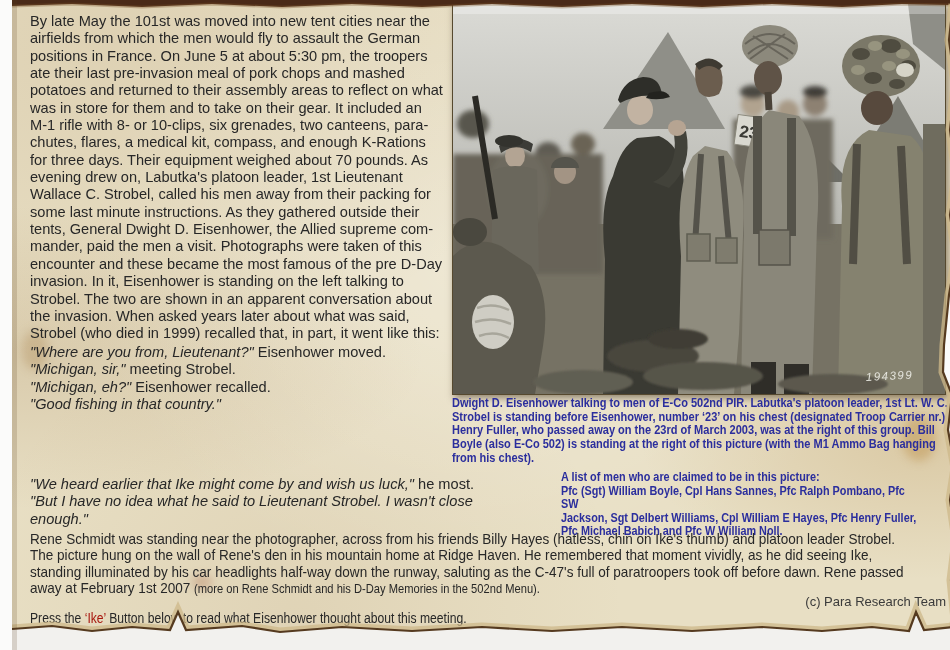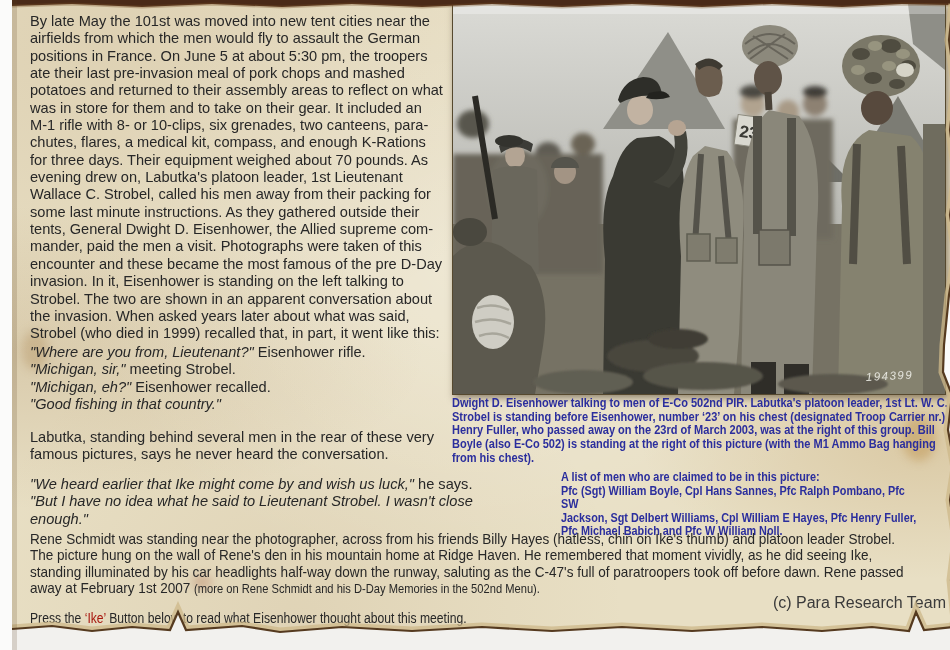--- a/index.html
+++ b/index.html
@@ -53,21 +53,21 @@
     font-weight:bold;font-size:12.4px;line-height:13.6px;color:#2b2e9d;
   }
 
   .bottom-para{position:absolute;left:18px;top:531px;}
   .bottom-para .inner{
     width:1012px;transform:scaleX(.915);transform-origin:0 0;
     font-size:14.8px;line-height:16.4px;color:#272727;
   }
   .bottom-para .note{font-size:12.2px;}
 
-  .copyright{position:absolute;right:16px;top:594px;font-size:16px;color:#3a3a3a;}
+  .copyright{position:absolute;right:16px;top:594px;font-size:13px;color:#3a3a3a;}
 
   .press-line{position:absolute;left:18px;top:609px;}
   .press-line .inner{
     display:inline-block;transform:scaleX(.8);transform-origin:0 0;
     font-size:15.2px;color:#272727;white-space:nowrap;
   }
   .press-line .ike{color:#a8170e;}
 
   .tear-overlay{position:absolute;left:0;top:0;pointer-events:none;}
 </style>
@@ -93,31 +93,29 @@
 some last minute instructions. As they gathered outside their
 tents, General Dwight D. Eisenhower, the Allied supreme com-
 mander, paid the men a visit. Photographs were taken of this
 encounter and these became the most famous of the pre D-Day
 invasion. In it, Eisenhower is standing on the left talking to
 Strobel. The two are shown in an apparent conversation about
 the invasion. When asked years later about what was said,
 Strobel (who died in 1999) recalled that, in part, it went like this:</div>
 
   <div class="dlg dlg1 txt">
-    <div><span class="q">"Where are you from, Lieutenant?"</span><span class="a"> Eisenhower rifle.</span></div>
+    <div><span class="q">"Where are you from, Lieutenant?"</span><span class="a"> Eisenhower moved.</span></div>
     <div><span class="q">"Michigan, sir,"</span><span class="a"> meeting Strobel.</span></div>
     <div><span class="q">"Michigan, eh?"</span><span class="a"> Eisenhower recalled.</span></div>
     <div><span class="q">"Good fishing in that country."</span><span class="a"></span></div>
   </div>
 
-  <div class="para2 txt prelines">Labutka, standing behind several men in the rear of these very
-famous pictures, says he never heard the conversation.</div>
 
   <div class="dlg dlg2 txt">
-    <div><span class="q">"We heard earlier that Ike might come by and wish us luck,"</span><span class="a"> he says.</span></div>
+    <div><span class="q">"We heard earlier that Ike might come by and wish us luck,"</span><span class="a"> he most.</span></div>
     <div><span class="q">"But I have no idea what he said to Lieutenant Strobel. I wasn't close enough."</span><span class="a"></span></div>
   </div>
 
   <div class="photo-frame">
     <svg width="492" height="390" viewBox="0 0 492 390">
       <defs>
         <linearGradient id="sky" x1="0" y1="0" x2="0" y2="1">
           <stop offset="0" stop-color="#dadad5"></stop>
             <stop offset="1" stop-color="#b7b7b1"></stop>
         </linearGradient>

